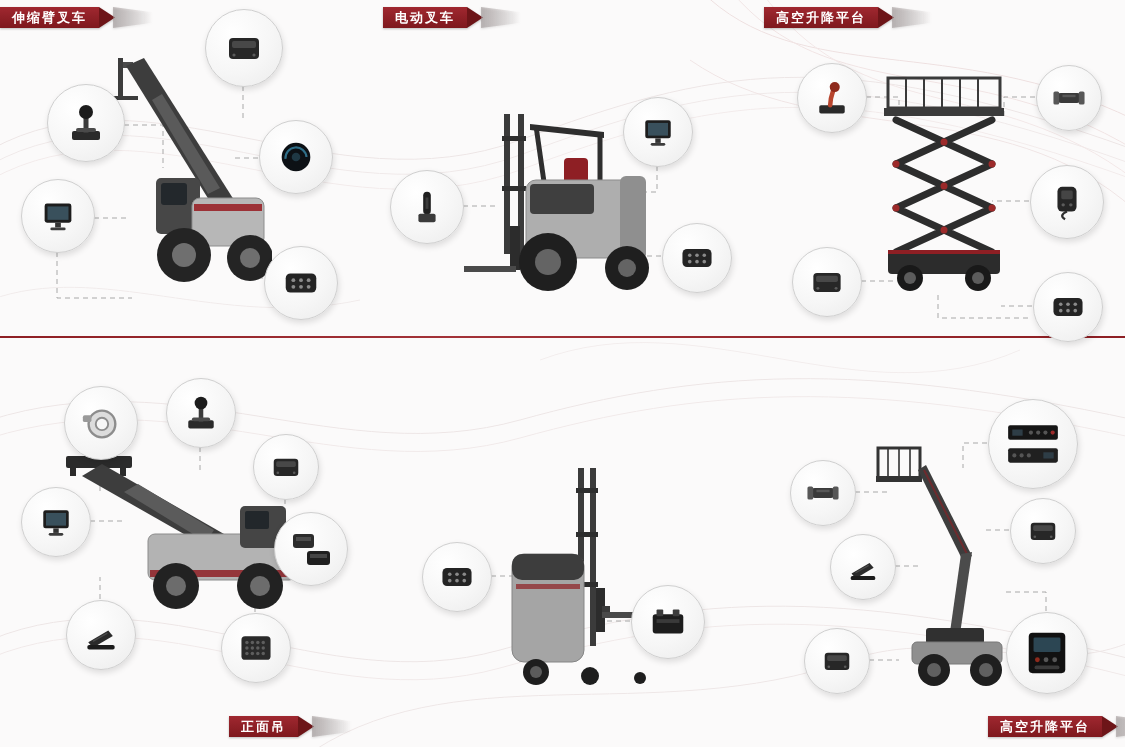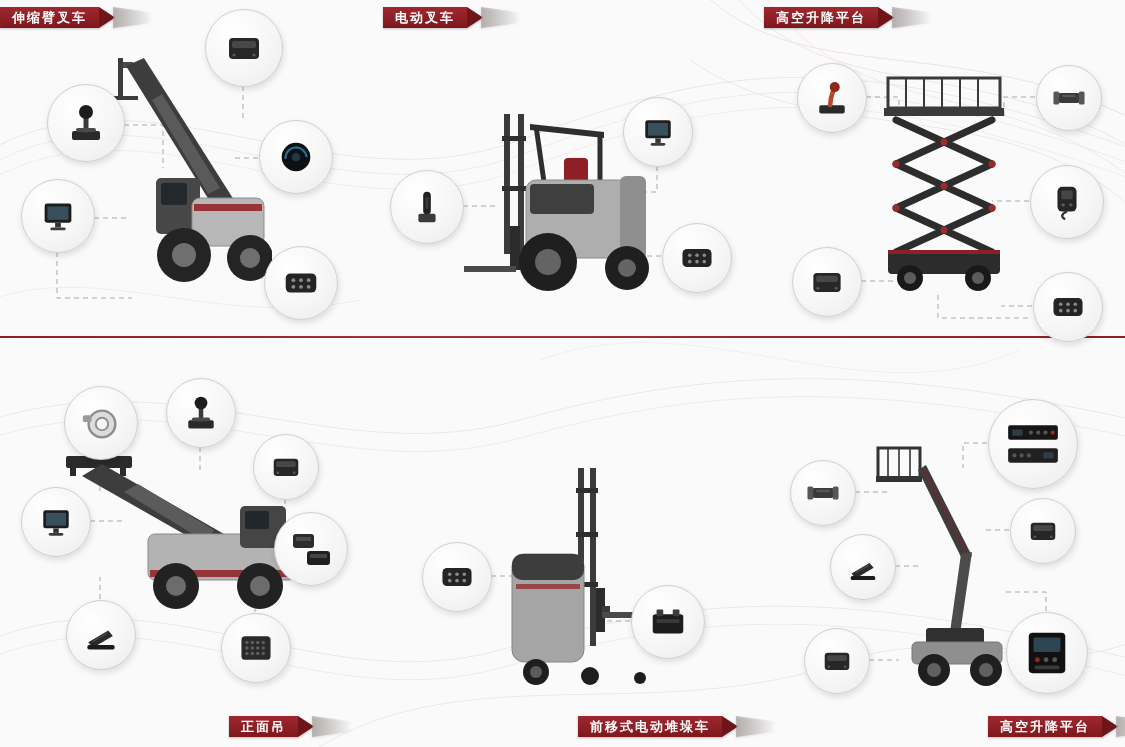--- a/index.html
+++ b/index.html
@@ -482,27 +482,20 @@
     <div class="tail"></div>
   </div>
 
   <div class="ribbon" style="left:229px;top:716px">
     <div class="bar">正面吊</div>
     <svg class="fold" width="16" height="21" viewBox="0 0 16 21">
         <polygon points="0,0 16,10.5 0,21" fill="#6d1518"></polygon>
       </svg>
     <div class="tail"></div>
   </div>
-  <div class="ribbon" style="left:578px;top:716px">
-    <div class="bar">前移式电动堆垛车</div>
-    <svg class="fold" width="16" height="21" viewBox="0 0 16 21">
-        <polygon points="0,0 16,10.5 0,21" fill="#6d1518"></polygon>
-      </svg>
-    <div class="tail"></div>
-  </div>
   <div class="ribbon" style="left:988px;top:716px">
     <div class="bar">高空升降平台</div>
     <svg class="fold" width="16" height="21" viewBox="0 0 16 21">
         <polygon points="0,0 16,10.5 0,21" fill="#6d1518"></polygon>
       </svg>
     <div class="tail"></div>
   </div>
 
 </div>
 

